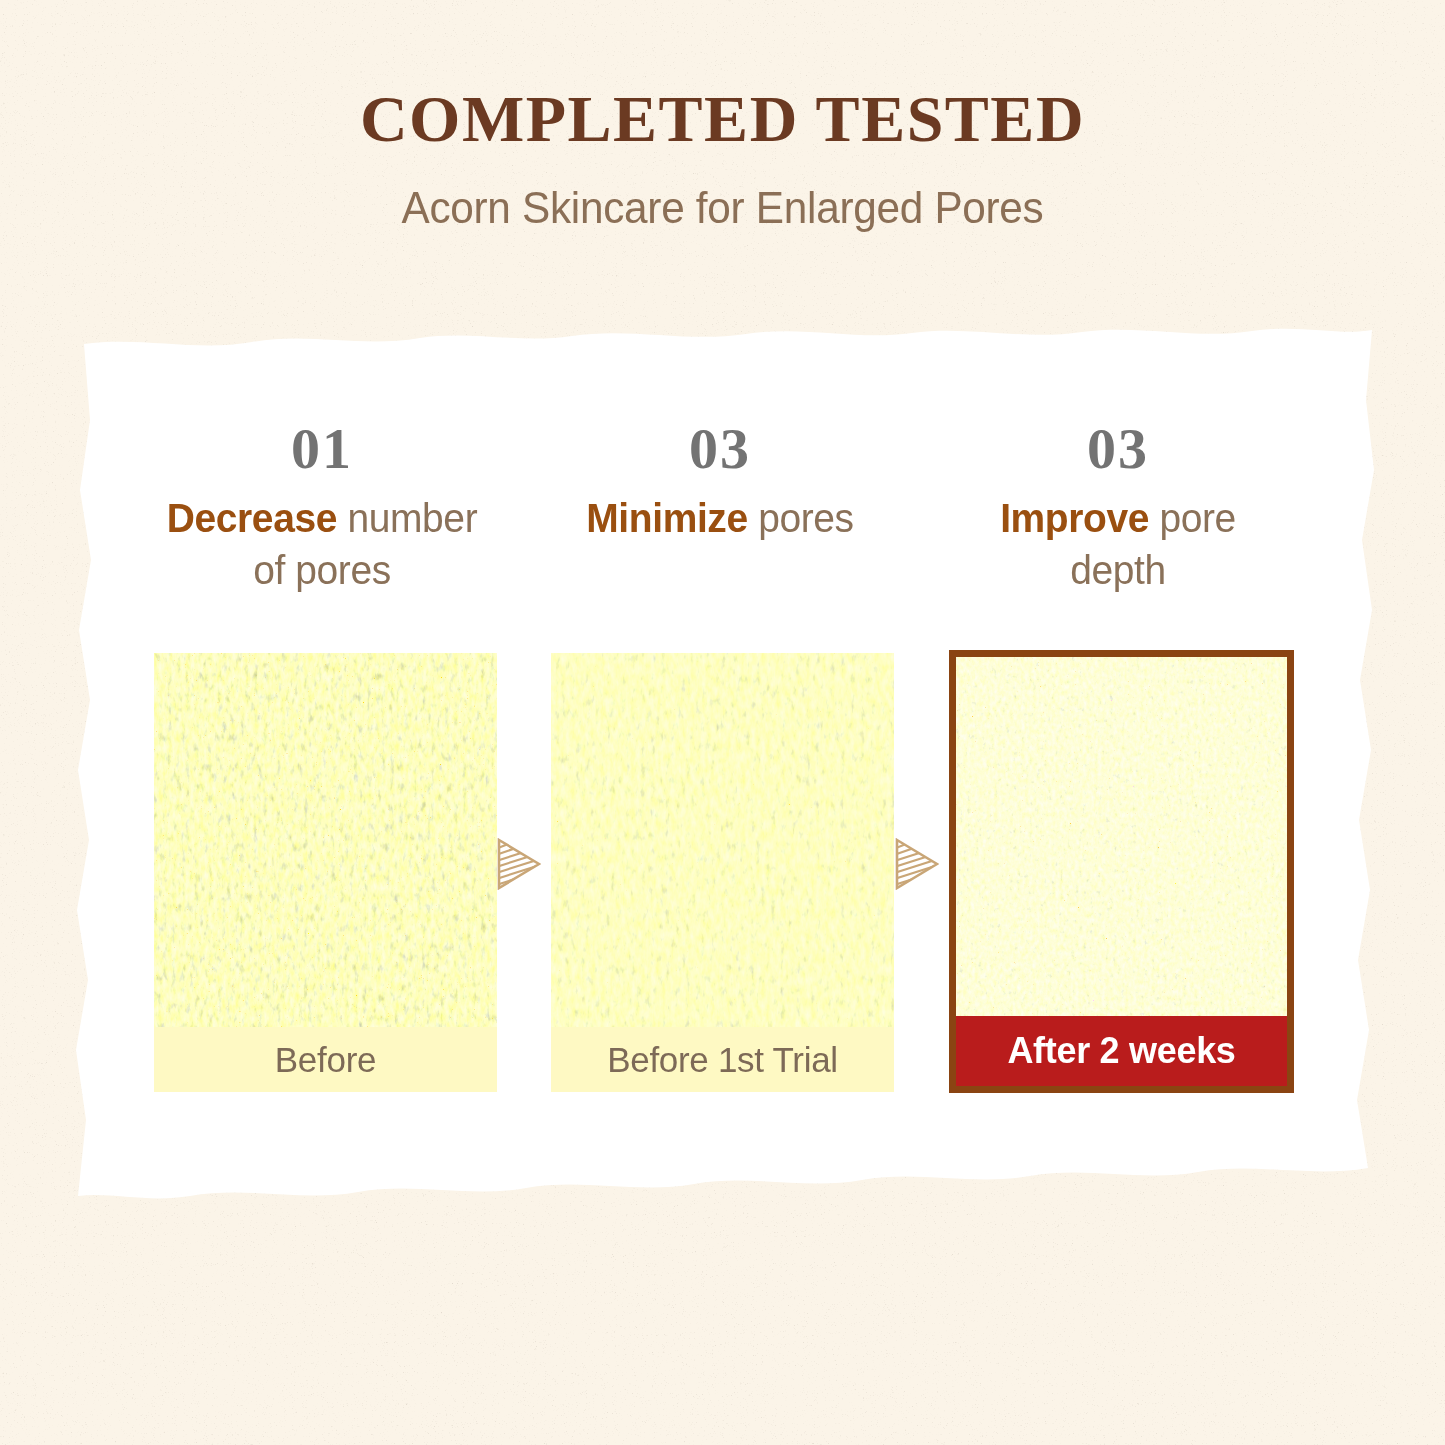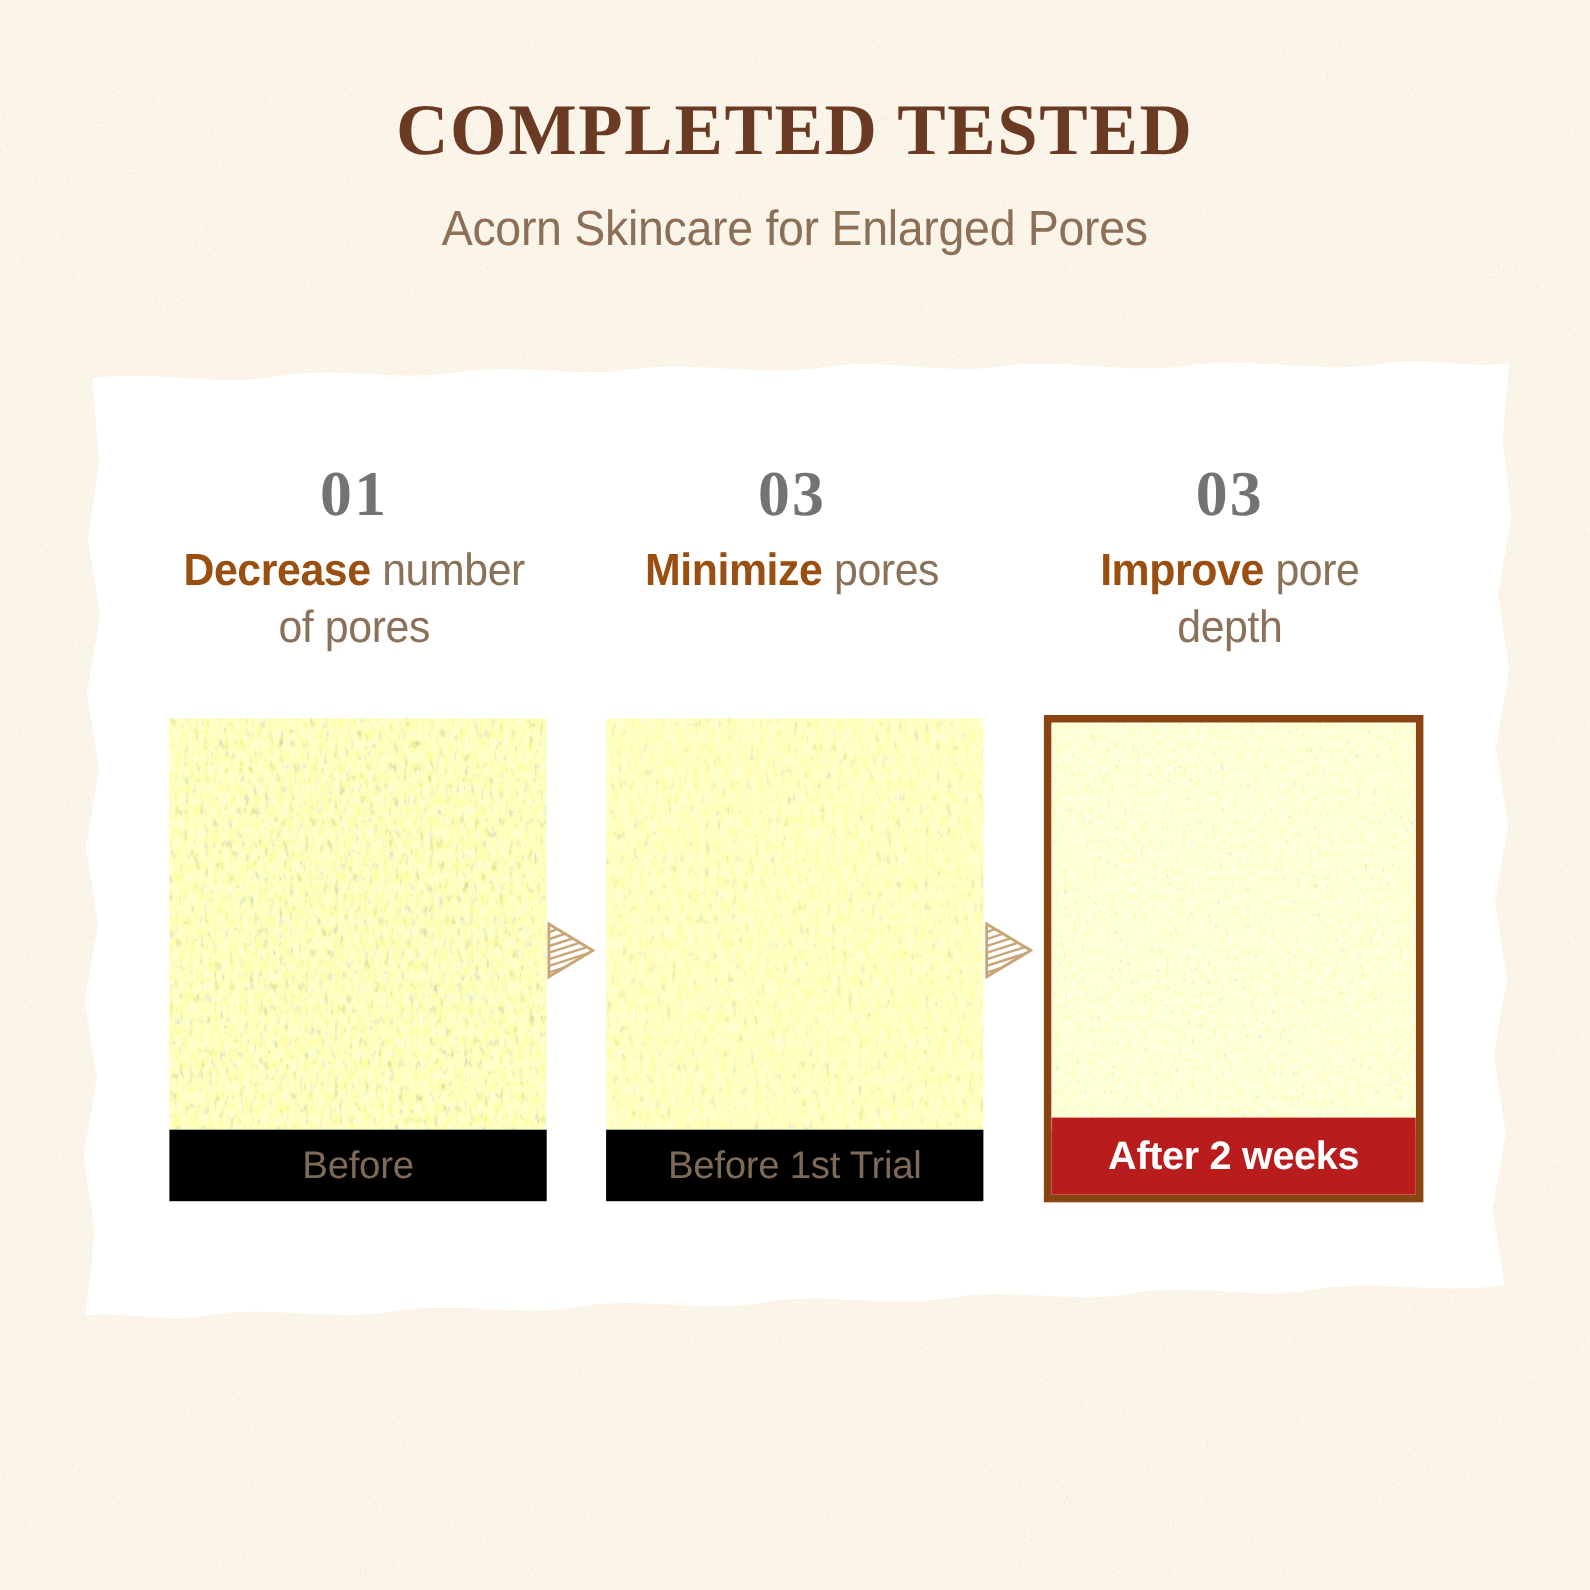--- a/index.html
+++ b/index.html
@@ -97,21 +97,21 @@
   .panel-3 .panel-img{ height:370px; }
 
   .cap{
     position:absolute; left:0; right:0; bottom:0;
     height:65px;
     display:flex; align-items:center; justify-content:center;
     font-size:35px;
     letter-spacing:-0.3px;
   }
   .cap-light{
-    background:#000000;
+    background:#fef9c3;
     color:#7d6a57;
   }
   .cap-dark{
     background:#b91c1c;
     color:#ffffff;
     font-weight:bold;
     font-size:36px;
   }
   .panel-3{
     border:7px solid #8a4412;

